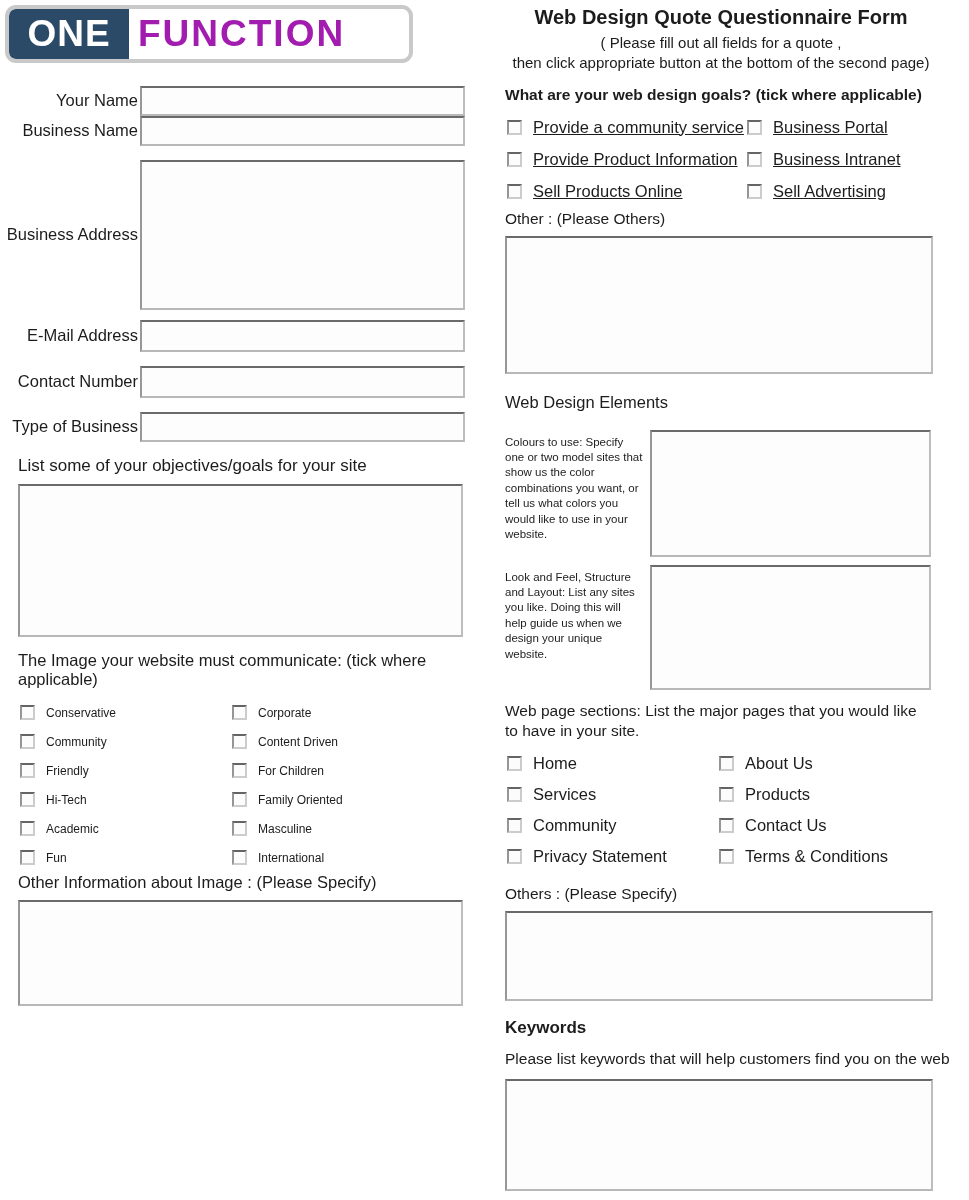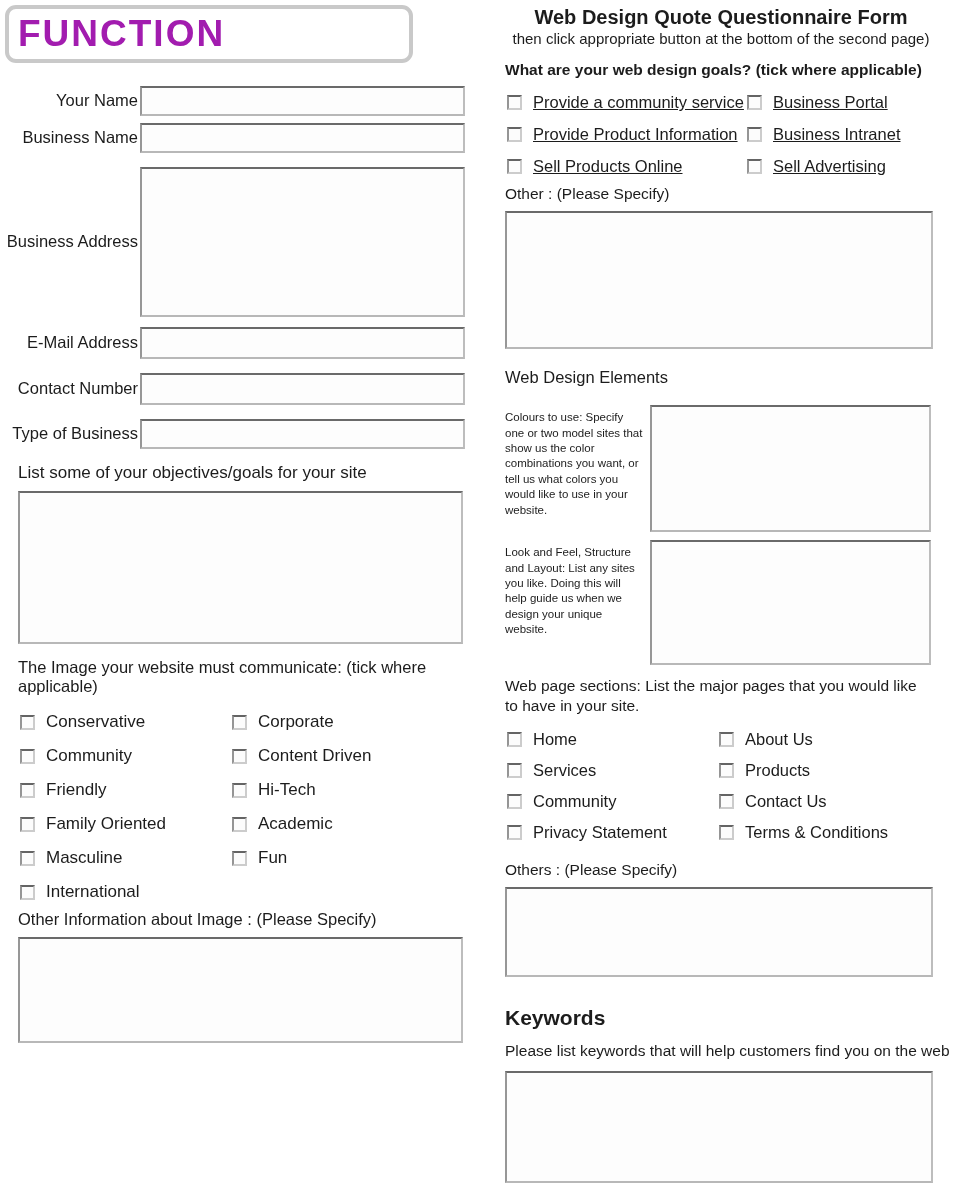--- a/index.html
+++ b/index.html
@@ -36,31 +36,31 @@
     border-color:#6a6a6a #bdbdbd #b8b8b8 #979797;
     font-family:inherit; font-size:15px; color:#1c1c1c;
     outline:none; resize:none; width:100%;
   }
   .cbitem { display:flex; align-items:center; cursor:pointer; }
   .cb {
     width:15px; height:15px; flex:0 0 15px; background:#fcfcfc;
     border:2px solid; border-color:#646464 #cccccc #cccccc #959595;
     display:inline-block;
   }
-  .cbtext { margin-left:11px; font-size:17px; white-space:nowrap; }
+  .cbtext { margin-left:11px; font-size:12px; white-space:nowrap; }
 
   
   .frow { display:flex; align-items:center; margin-right:22px; }
   .frow .flabel {
     width:140px; flex:0 0 140px; text-align:right; font-size:16.5px;
     padding-right:2px; line-height:1.2;
   }
   .frow .fctl { flex:1; }
   .r1 { margin-top:23px; } .r1 .tb { height:30px; }
-  .r2 { margin-top:7px;  } .r2 .tb { height:30px; }
+  .r2 { margin-top:0;  } .r2 .tb { height:30px; }
   .r3 { margin-top:14px; } .r3 .tb { height:150px; }
   .r4 { margin-top:10px;justify-content:center; } .r4 .tb { height:32px; }
   .r5 { margin-top:14px; } .r5 .tb { height:32px; }
   .r6 { margin-top:14px; } .r6 .tb { height:30px; }
 
   .l-text  { margin:14px 0 0 18px; font-size:17px; }
   .l-area1 { margin:8px 0 0 18px; width:445px; height:153px; }
   .l-text2 { margin:10px 0 0 18px; font-size:16.5px; }
   .imggrid {
     margin:16px 0 0 20px; display:grid;
@@ -87,30 +87,31 @@
   .duo-area  { width:281px; flex:0 0 281px; }
   .duo1      { margin-top:18px; } .duo1 .duo-area { height:127px; }
   .duo2      { margin-top:8px;  } .duo2 .duo-area { height:125px; }
   .r-sections { margin:11px 0 0 15px; font-size:15.5px; line-height:1.3; width:425px; }
   .secgrid {
     margin:13px 0 0 17px; display:grid;
     grid-template-columns:212px auto; row-gap:12px; align-items:center;
   }
   .r-others  { margin:19px 0 0 15px; font-size:15.5px; }
   .r-area2   { margin:8px 0 0 15px; width:428px; height:90px; }
-  .r-keywords{ margin:25px 0 0 15px; font-size:21px; font-weight:bold; }
+  .r-keywords{ margin:13px 0 0 15px; font-size:17px; font-weight:bold; }
   .r-kwlabel { margin:12px 0 0 15px; font-size:15.5px; }
   .r-area3   { margin:11px 0 0 15px; width:428px; height:112px; }
 </style>
 </head>
 <body>
 
 <div class="col-left">
 
   <div class="logo">
+    <span class="logo-one">ONE</span>
     <span class="logo-function">FUNCTION</span>
   </div>
 
   <div class="frow r1">
     <span class="flabel">Your Name</span>
     <input class="tb fctl" type="text" style="">
   </div>
 
   <div class="frow r2">
     <span class="flabel">Business Name</span>
@@ -158,20 +159,24 @@
     <label class="cbitem">
         <span class="cb"></span>
         <span class="cbtext">Content Driven</span>
       </label>
     <label class="cbitem">
         <span class="cb"></span>
         <span class="cbtext">Friendly</span>
       </label>
     <label class="cbitem">
         <span class="cb"></span>
+        <span class="cbtext">For Children</span>
+      </label>
+    <label class="cbitem">
+        <span class="cb"></span>
         <span class="cbtext">Hi-Tech</span>
       </label>
     <label class="cbitem">
         <span class="cb"></span>
         <span class="cbtext">Family Oriented</span>
       </label>
     <label class="cbitem">
         <span class="cb"></span>
         <span class="cbtext">Academic</span>
       </label>
@@ -189,20 +194,21 @@
       </label>
   </div>
 
   <div class="l-text3">Other Information about Image : (Please Specify)</div>
   <textarea class="tb l-area2" style=""></textarea>
 </div>
 
 <div class="col-right">
 
   <div class="r-title">Web Design Quote Questionnaire Form</div>
+  <div class="r-sub r-sub1">( Please fill out all fields for a quote ,</div>
   <div class="r-sub">then click appropriate button at the bottom of the second page)</div>
 
   <div class="r-goals-label">What are your web design goals? (tick where applicable)</div>
 
   <div class="goalgrid">
     <label class="cbitem">
         <span class="cb"></span>
         <span class="cbtext">Provide a community service</span>
       </label>
     <label class="cbitem">
@@ -220,21 +226,21 @@
     <label class="cbitem">
         <span class="cb"></span>
         <span class="cbtext">Sell Products Online</span>
       </label>
     <label class="cbitem">
         <span class="cb"></span>
         <span class="cbtext">Sell Advertising</span>
       </label>
   </div>
 
-  <div class="r-other">Other : (Please Specify)</div>
+  <div class="r-other">Other : (Please Others)</div>
   <textarea class="tb r-area1" style=""></textarea>
 
   <div class="r-elems">Web Design Elements</div>
 
   <div class="duo duo1">
     <div class="duo-label">Colours to use: Specify one or two model sites that show us the color combinations you want, or tell us what colors you would like to use in your website.</div>
     <textarea class="tb duo-area" style=""></textarea>
   </div>
 
   <div class="duo duo2">

